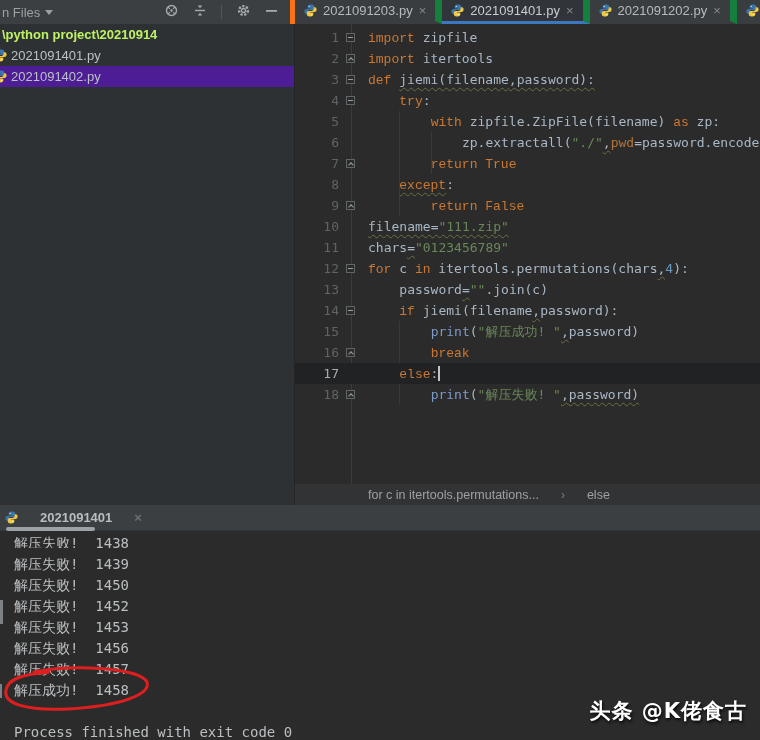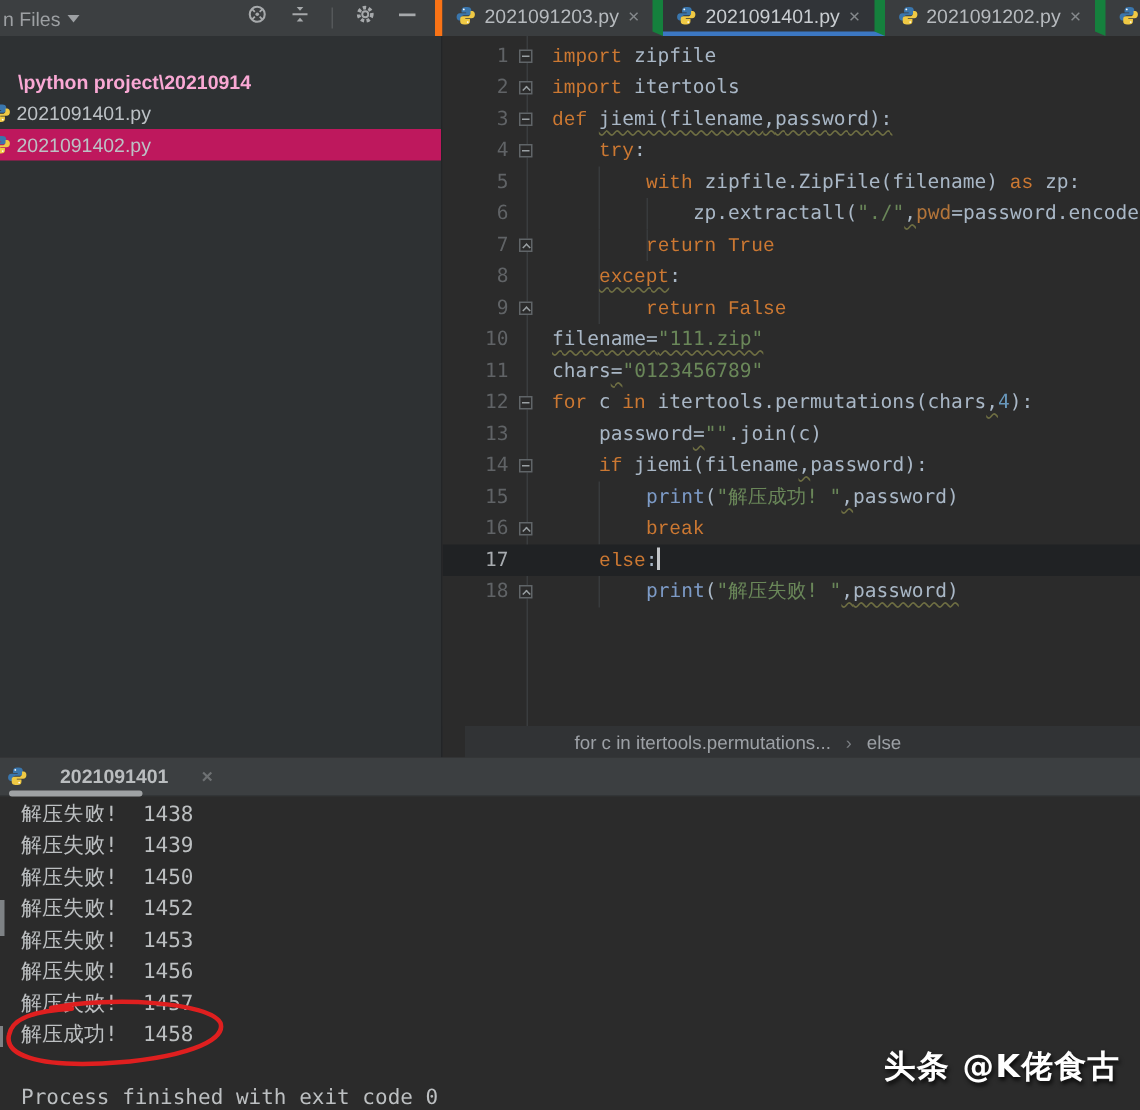--- a/index.html
+++ b/index.html
@@ -15,22 +15,22 @@
   
   .tabstrip{position:absolute;left:295px;top:0;right:0;height:24px;background:#3a3d3f;display:flex;overflow:hidden;}
   .tab{display:flex;align-items:center;gap:6px;padding:0 9px;font-size:13px;color:#b6babe;
        border-right:7px solid #15803d;box-sizing:border-box;height:24px;border-bottom:3px solid transparent;white-space:nowrap;}
   .tab.active{background:#313438;border-bottom:3px solid #3c77c2;color:#c9cdd1;}
   .tab .x{color:#85898c;font-size:13px;line-height:1;}
   
   .tree{position:absolute;left:0;top:24px;width:295px;height:481px;background:#2e3133;box-sizing:border-box;
         border-right:1px solid #232527;padding-top:0;}
   .trow{height:21px;display:flex;align-items:center;font-size:13px;color:#bcc1c5;white-space:nowrap;}
-  .trow.root{font-weight:bold;color:#f9a8d4;padding-left:12px;margin-top:20px;}
-  .trow.sel{background:#be185d;}
+  .trow.root{font-weight:bold;color:#bef264;padding-left:2px;}
+  .trow.sel{background:#4c1d95;}
   .icon-clip{width:8px;height:13px;overflow:hidden;display:inline-block;margin-right:3px;}
   .icon-clip svg{margin-left:-6px;}
   
   .editor{position:absolute;left:295px;top:24px;right:0;height:460px;background:#2b2b2b;overflow:hidden;
           font-family:"DejaVu Sans Mono","Liberation Mono",monospace;font-size:13px;line-height:21px;padding-top:3px;box-sizing:border-box;}
   .foldline{position:absolute;left:56px;top:0;bottom:0;width:1px;background:#3a3d3f;}
   .cl{position:relative;height:21px;white-space:pre;}
   .cl.cur{background:#202224;}
   .num{position:absolute;left:0;top:0;width:44px;text-align:right;color:#606366;}
   .cl.cur .num{color:#a8acb0;}
@@ -40,22 +40,22 @@
   .tk-n{color:#6897bb;}
   .tk-b{color:#7d9bc7;}
   .tk-p{color:#b3753a;}
   .wv{text-decoration:underline;text-decoration-style:wavy;text-decoration-color:#6e6e42;text-decoration-thickness:1px;text-underline-offset:3px;}
   .mk{position:absolute;left:51px;top:6px;width:9px;height:9px;border:1px solid #606568;background:#2b2b2b;box-sizing:border-box;}
   .mk.open::after{content:"";position:absolute;left:1px;right:1px;top:3px;border-top:1px solid #9aa0a3;}
   .mk.end::after{content:"";position:absolute;left:2px;top:3px;width:3px;height:3px;border-left:1px solid #9aa0a3;border-top:1px solid #9aa0a3;transform:rotate(45deg);}
   .g{position:absolute;top:0;bottom:0;width:1px;background:#383b3d;}
   .caret{display:inline-block;width:2px;height:15px;background:#c3c6c9;vertical-align:-3px;}
   
-  .crumbs{position:absolute;left:310px;top:484px;right:0;height:21px;background:#313335;
-          display:flex;align-items:center;gap:10px;font-size:12.5px;color:#9da1a6;padding-left:73px;box-sizing:border-box;}
+  .crumbs{position:absolute;left:295px;top:484px;right:0;height:21px;background:#313335;
+          display:flex;align-items:center;gap:22px;font-size:12.5px;color:#9da1a6;padding-left:73px;box-sizing:border-box;}
   .crumb-sep{color:#7b7f83;font-size:12px;}
   
   .runbar{position:absolute;left:0;top:505px;right:0;height:26px;background:#3c3f41;display:flex;align-items:center;
           border-bottom:1px solid #323537;box-sizing:border-box;}
   .runtab{display:flex;align-items:center;gap:22px;padding-left:5px;font-size:13px;color:#babdbf;font-weight:bold;}
   .runtab .x{color:#6e7173;font-size:13px;}
   .console{position:absolute;left:0;top:531px;right:0;bottom:0;background:#2b2b2b;
            font-family:"DejaVu Sans Mono","Liberation Mono",monospace;font-size:14px;line-height:21px;color:#bcbfc1;
            padding:2px 0 0 14px;box-sizing:border-box;overflow:hidden;}
   .con-line{height:21px;white-space:pre;}

